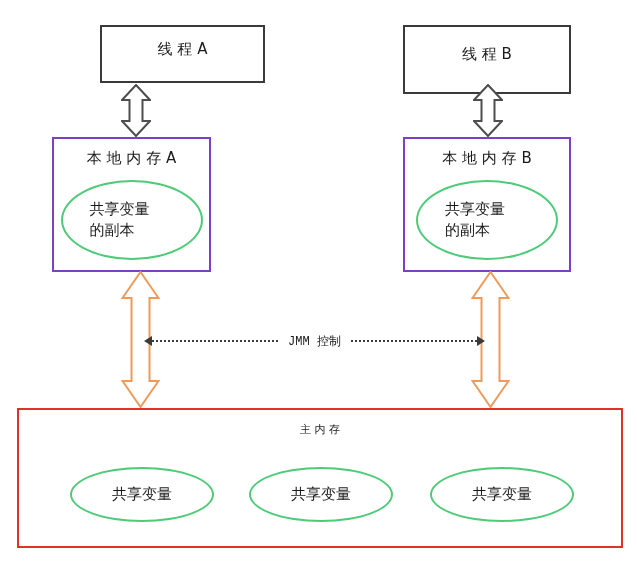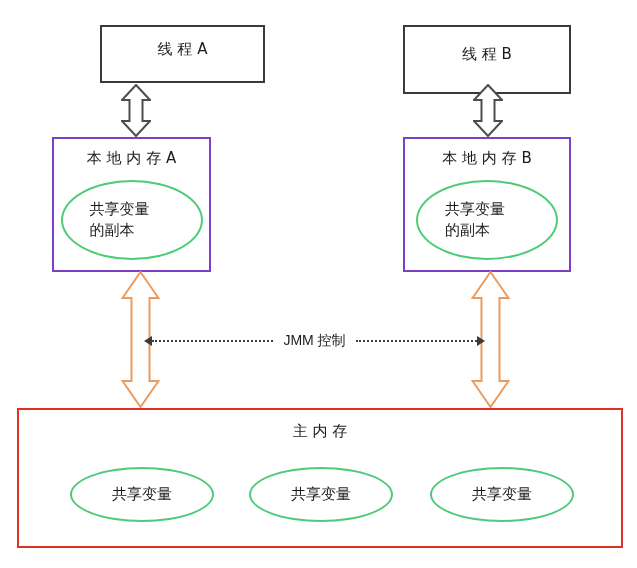--- a/index.html
+++ b/index.html
@@ -9,35 +9,35 @@
   .box{position:absolute;box-sizing:border-box;background:#ffffff;}
   .thread-box{border:2px solid #3a3a3a;display:flex;align-items:center;justify-content:center;
               font-size:15px;padding-bottom:10px;}
   .local-box{border:2px solid #7d3fc4;}
   .local-title{text-align:center;padding-top:10px;font-size:15px;}
   .copy-ellipse{position:absolute;left:50%;top:41px;transform:translateX(-50%);
                 width:142px;height:80px;border:2px solid #4ecb78;border-radius:50%;
                 box-sizing:border-box;display:flex;flex-direction:column;justify-content:center;
                 padding-left:27px;font-size:15px;line-height:21px;}
   .main-box{border:2px solid #e03127;}
-  .main-title{text-align:center;padding-top:12px;font-size:15px;}
+  .main-title{text-align:center;padding-top:12px;font-size:11px;}
   .var-ellipse{position:absolute;top:57px;width:144px;height:55px;border:2px solid #4ecb78;
                border-radius:50%;box-sizing:border-box;display:flex;align-items:center;
                justify-content:center;font-size:15px;background:#ffffff;}
 
   .arrow-svg{position:absolute;display:block;}
 
   .jmm-connector{position:absolute;left:144px;top:330px;width:341px;height:22px;
                  display:flex;align-items:center;}
   .dotted-line{flex:1;height:0;border-top:2px dotted #3c3c3c;}
   .tri{width:0;height:0;border-top:5px solid transparent;border-bottom:5px solid transparent;}
   .tri-left{border-right:8px solid #3a3a3a;}
   .tri-right{border-left:8px solid #3a3a3a;}
-  .jmm-label{padding:0 10px;font-size:14px;white-space:nowrap;
-             font-family:Liberation Sans, sans-serif;}
+  .jmm-label{padding:0 10px;font-size:12px;white-space:nowrap;
+             font-family:Liberation Mono, monospace;}
 </style>
 </head>
 <body>
 
 <div class="canvas">
 
   <div class="box thread-box" style="left:52px;top:25px;width:165px;height:58px;margin-left:48px;">
     <span>线 程 A</span>
   </div>
 

